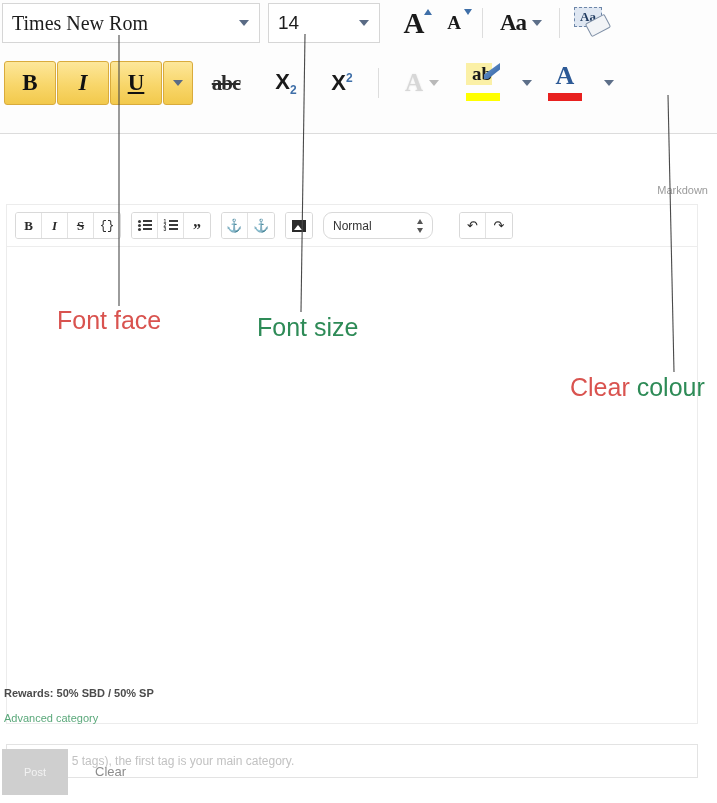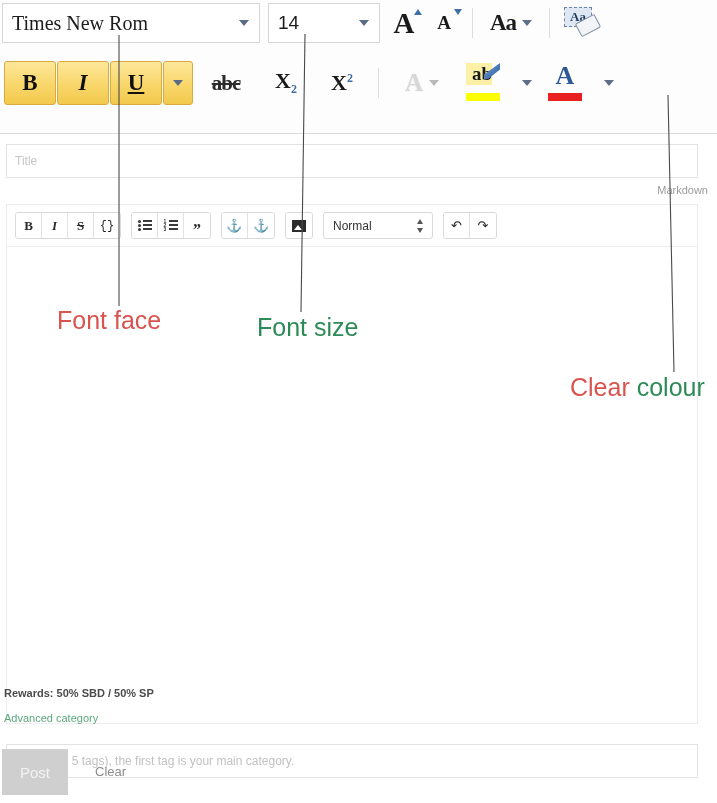--- a/index.html
+++ b/index.html
@@ -43,21 +43,21 @@
   .combo {
     height: 40px;
     background: #ffffff;
     border: 1px solid #d6d6d6;
     display: flex;
     align-items: center;
     box-sizing: border-box;
     position: relative;
   }
   .combo-font { width: 258px; margin-right: 8px; }
-  .combo-size { width: 112px; margin-right: 4px; gap: 18px; }
+  .combo-size { width: 112px; margin-right: 14px; gap: 18px; }
   .combo-text {
     flex: 1;
     padding-left: 9px;
     font-family: "Liberation Serif", serif;
     font-size: 20px;
     color: #1d1d1d;
     white-space: nowrap;
     overflow: hidden;
   }
   .combo-size .combo-text {
@@ -142,21 +142,21 @@
   .gold-label { font-family: "Liberation Serif", serif; font-size: 23px; font-weight: bold; color: #111; }
   .gold-label.u { text-decoration: underline; }
   .gold-label.i { font-style: italic; }
 
   .strike {
     font-family: "Liberation Serif", serif;
     font-size: 21px; font-weight: bold; color: #2b2b2b;
     text-decoration: line-through;
     letter-spacing: -1px;
   }
-  .subsup { font-family: Liberation Serif, serif; font-size: 22px; font-weight: bold; color: #1a1a1a; }
+  .subsup { font-family: Liberation Sans, sans-serif; font-size: 22px; font-weight: bold; color: #1a1a1a; }
   .subsup sub, .subsup sup { color: #3f6fa8; font-size: 12px; }
 
   .disabled-a {
     font-family: "Liberation Serif", serif;
     font-size: 25px; font-weight: bold;
     color: #d7d7d7;
     text-shadow: 0 0 2px #e8e8e8;
   }
   .caret-sm {
     width: 0; height: 0;
@@ -302,27 +302,27 @@
     position: absolute; left: 2px; bottom: 2px;
     width: 0; height: 0;
     border-left: 4px solid transparent;
     border-right: 4px solid transparent;
     border-bottom: 5px solid #fff;
   }
 
   .ed-select {
     width: 110px; height: 27px;
     border: 1px solid #d9d9d9;
-    border-radius: 3px;
+    border-radius: 9px;
     background: #fff;
     display: flex; align-items: center;
     font-size: 12px; color: #333;
     padding-left: 9px;
     box-sizing: border-box;
-    margin-right: 10px;
+    margin-right: 26px;
     position: relative;
   }
   .spinner {
     position: absolute; right: 8px; top: 5px;
     width: 7px; height: 16px;
   }
   .spinner::before, .spinner::after {
     content: ""; position: absolute; left: 0;
     border-left: 3.5px solid transparent;
     border-right: 3.5px solid transparent;
@@ -364,21 +364,21 @@
     font-size: 11px;
     color: #5aa87a;
   }
 
   .post-btn {
     position: absolute;
     left: 2px; top: 615px;
     width: 66px; height: 46px;
     background: #cfcfcf;
     color: #f2f2f2;
-    font-size: 15px;
+    font-size: 11px;
     display: flex; align-items: center; justify-content: center;
     box-sizing: border-box;
   }
   .clear-btn {
     position: absolute;
     left: 95px; top: 630px;
     font-size: 13px;
     color: #8c8c8c;
   }
 
@@ -494,21 +494,20 @@
       </span>
     </div>
     <div class="rbtn" style="min-width:30px">
       <span class="caret-sm"></span>
     </div>
   </div>
 </div>
 
 <div class="page">
 
-  <div class="title-input">Title</div>
 
   <div class="markdown-link">Markdown</div>
 
   <div class="editor-wrap">
 
     <div class="ed-toolbar">
 
       <div class="ed-group">
         <div class="ed-btn b">B</div>
         <div class="ed-btn i">I</div>

